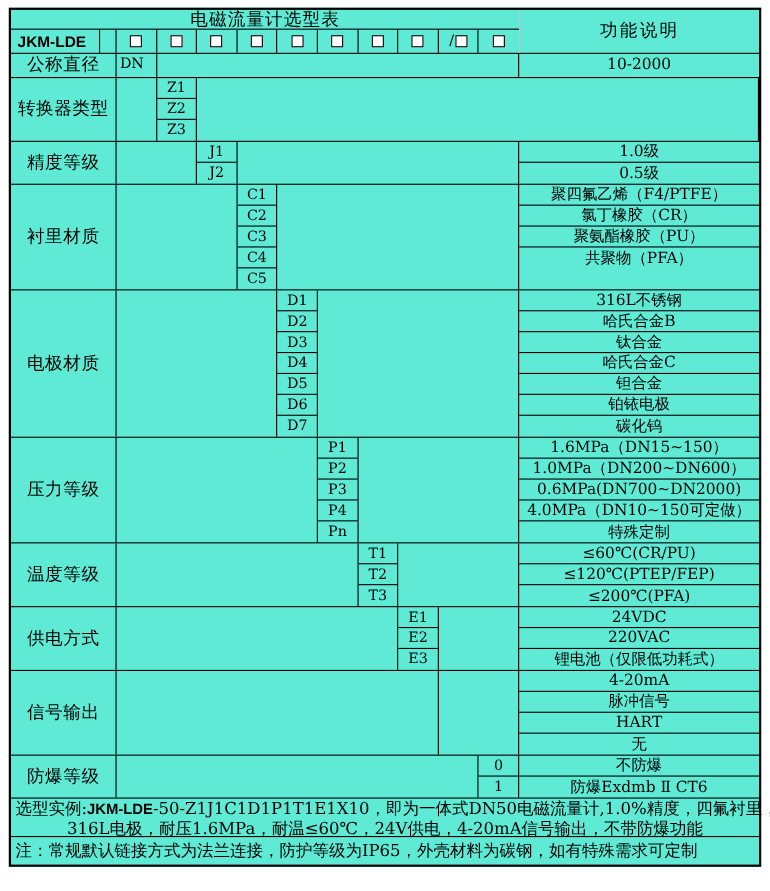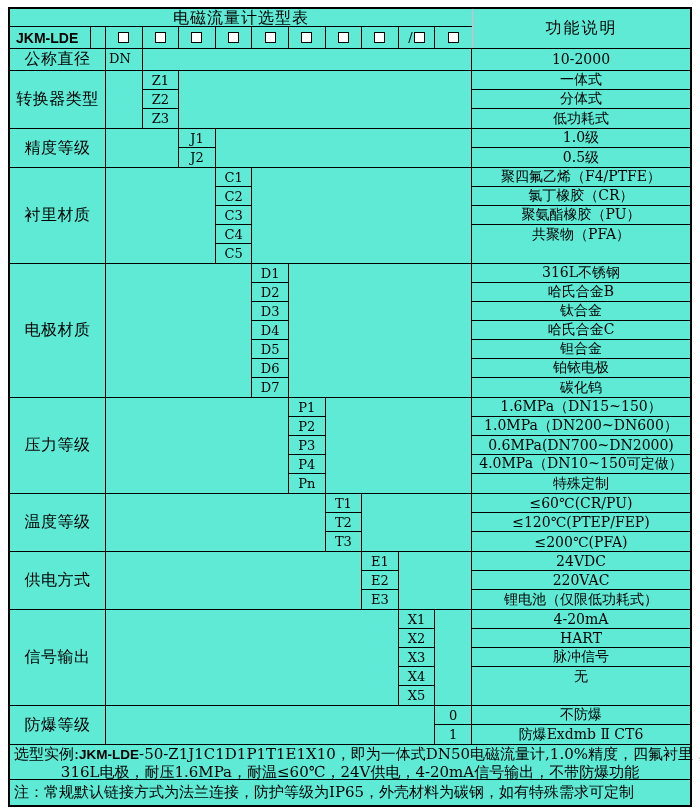--- a/index.html
+++ b/index.html
@@ -127,25 +127,20 @@
 
     <div class="band">
       <div class="lbl">转换器类型</div>
       <div class="fill" style="width:36.6px"></div>
       <div class="codecol">
         <div class="cell">Z1</div>
         <div class="cell">Z2</div>
         <div class="cell">Z3</div>
       </div>
       <div class="rfill"></div>
-      <div class="desccol">
-        <div class="cell">一体式</div>
-        <div class="cell">分体式</div>
-        <div class="cell">低功耗式</div>
-      </div>
     </div>
 
     <div class="band">
       <div class="lbl">精度等级</div>
       <div class="fill" style="width:73.2px"></div>
       <div class="codecol">
         <div class="cell">J1</div>
         <div class="cell">J2</div>
       </div>
       <div class="rfill"></div>
@@ -246,32 +241,25 @@
       <div class="desccol">
         <div class="cell">24VDC</div>
         <div class="cell">220VAC</div>
         <div class="cell">锂电池（仅限低功耗式）</div>
       </div>
     </div>
 
     <div class="band">
       <div class="lbl">信号输出</div>
       <div class="fill" style="width:292.8px"></div>
-      <div class="codecol">
-        <div class="cell">X1</div>
-        <div class="cell">X2</div>
-        <div class="cell">X3</div>
-        <div class="cell">X4</div>
-        <div class="cell">X5</div>
-      </div>
       <div class="rfill"></div>
       <div class="desccol">
         <div class="cell">4-20mA</div>
+        <div class="cell">脉冲信号</div>
         <div class="cell">HART</div>
-        <div class="cell">脉冲信号</div>
         <div class="cell">无</div>
       </div>
     </div>
 
     <div class="band">
       <div class="lbl">防爆等级</div>
       <div class="fill" style="width:329.4px"></div>
       <div class="codecol">
         <div class="cell">0</div>
         <div class="cell">1</div>

